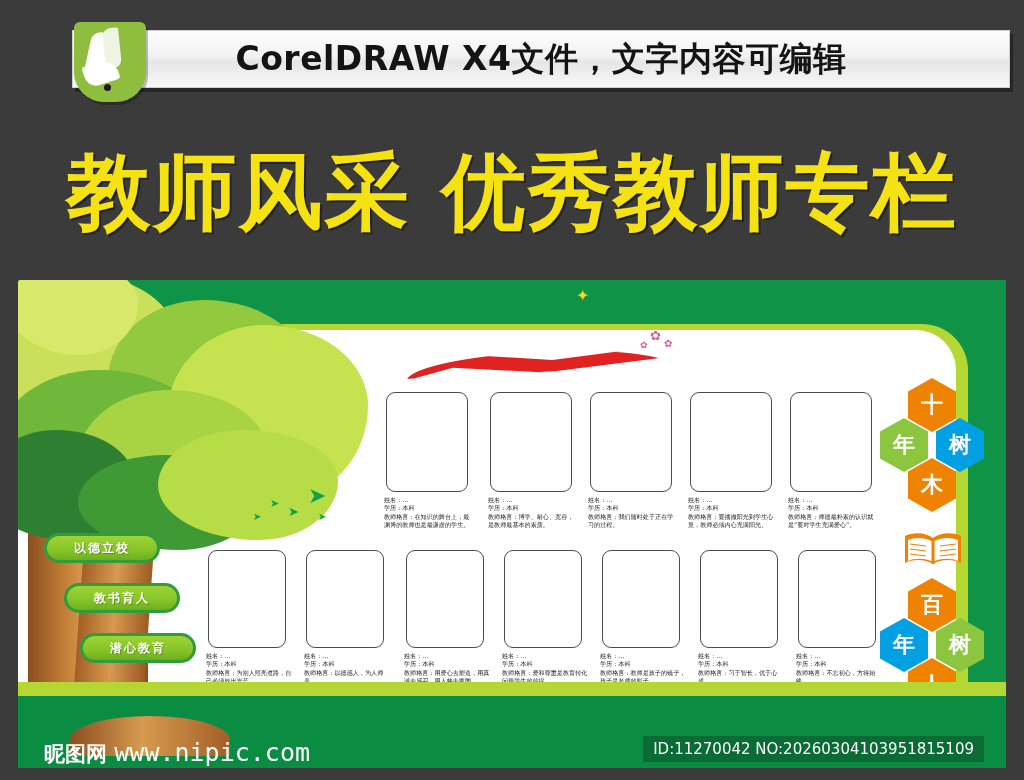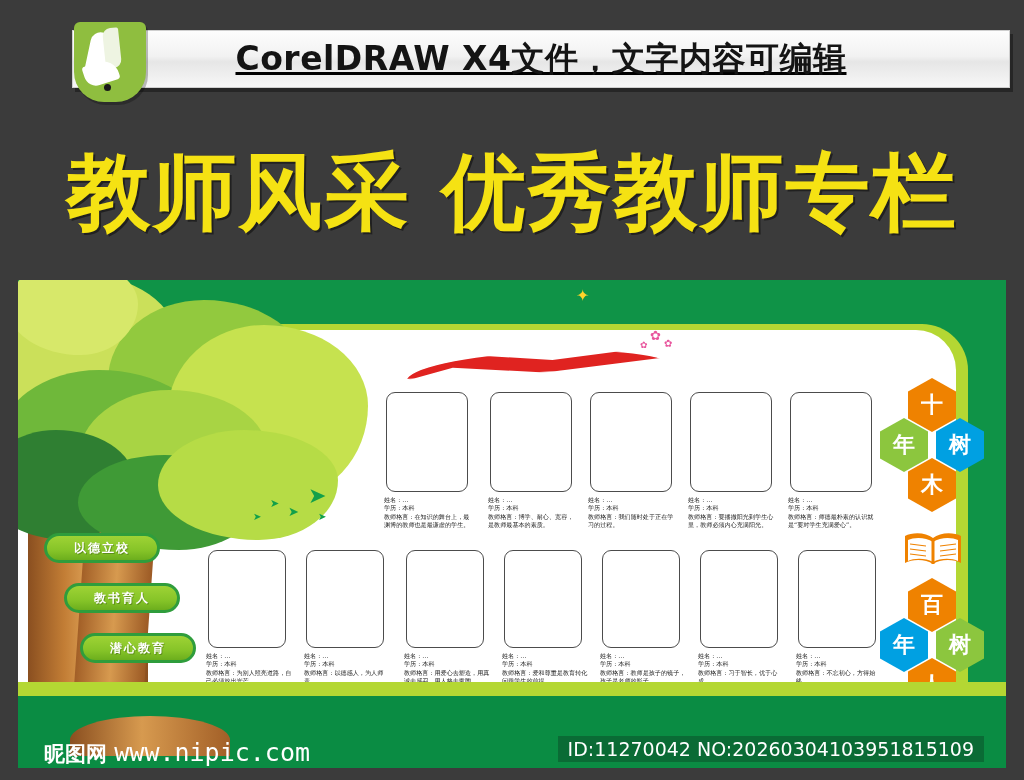--- a/index.html
+++ b/index.html
@@ -10,21 +10,21 @@
     overflow: hidden;
   }
   .stage { position: relative; width: 1024px; height: 780px; background: #3b3b3b; }
 
   
   .corel-bar {
     position: absolute; left: 72px; top: 30px; width: 938px; height: 58px;
     background: linear-gradient(180deg,#fdfdfd 0%,#f2f2f2 45%,#e6e6e6 55%,#f7f7f7 100%);
     border: 1px solid #cfcfcf;
     box-shadow: 3px 4px 0 rgba(0,0,0,.35);
-    display: flex; align-items: center; justify-content: center; text-decoration: underline;
+    display: flex; align-items: center; justify-content: center;
   }
   .corel-bar-text {
     font-family: "DejaVu Sans", "Liberation Sans", sans-serif;
     font-weight: 700; font-size: 33px; color: #141414; letter-spacing: .5px;
     white-space: nowrap;
   }
   .corel-logo {
     position: absolute; left: 74px; top: 22px; width: 72px; height: 80px;
     background: #8fbe3f; border-radius: 6px 6px 30px 30px;
     overflow: hidden; z-index: 4;
@@ -169,21 +169,21 @@
   .footer-green {
     position: absolute; left: 18px; top: 0; width: 988px; height: 36px; background: #0a8c43;
   }
   .nipic {
     position: absolute; left: 26px; top: 6px; color: #ffffff;
     font-size: 21px; font-weight: 700; letter-spacing: 0; white-space: nowrap;
   }
   .nipic .url { font-family: "DejaVu Sans Mono","Liberation Mono",monospace; font-size: 25px; font-weight: 400;}
   .idbox {
     position: absolute; right: 22px; top: 4px; height: 26px; padding: 0 10px;
-    background: #0a6b35; color: #ffffff; font-size: 19px;
+    background: #0a6b35; color: #ffffff; font-size: 15px;
     display: flex; align-items: center; white-space: nowrap; text-align: center;
   }
   .trunk-foot {
     position: absolute; left: 52px; top: -16px; width: 160px; height: 40px;
     background: linear-gradient(90deg,#8a4f20 0%,#d79a4f 45%,#a25f27 100%);
     border-radius: 50% 50% 0 0 / 60% 60% 0 0;
   }
 </style>
 </head>
 <body>

